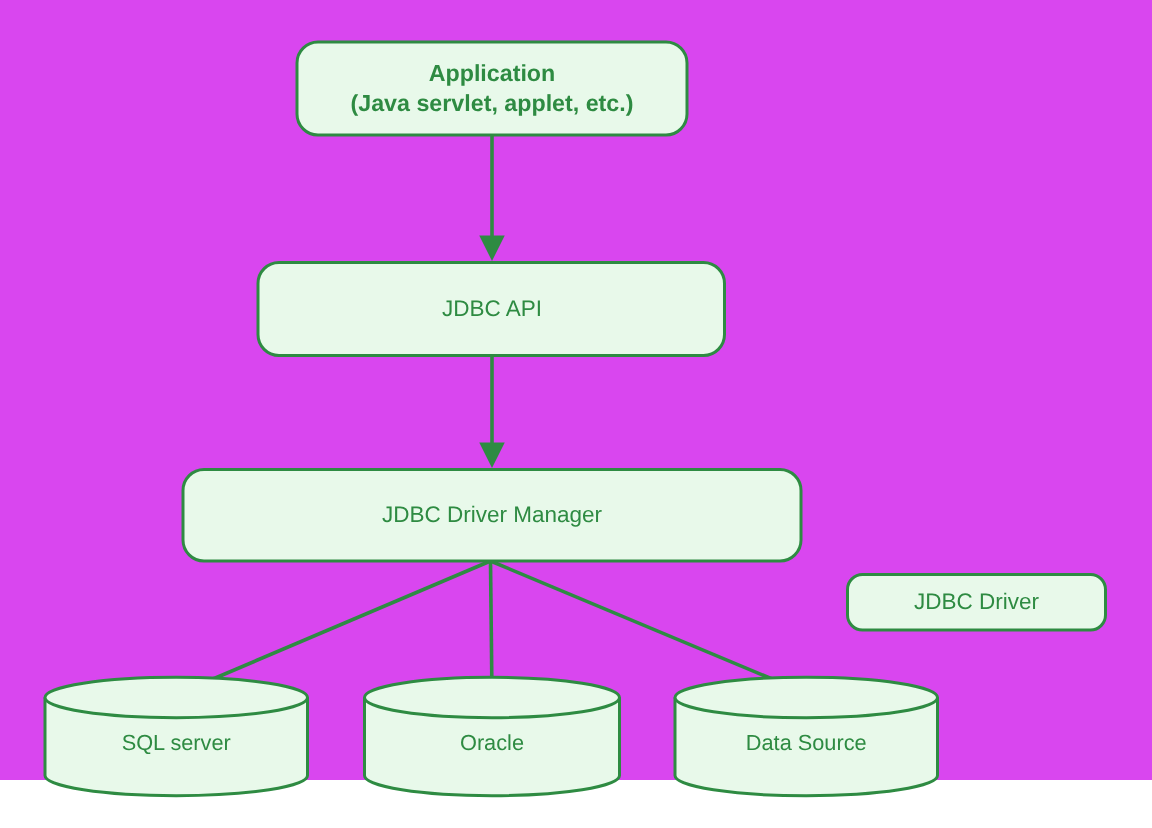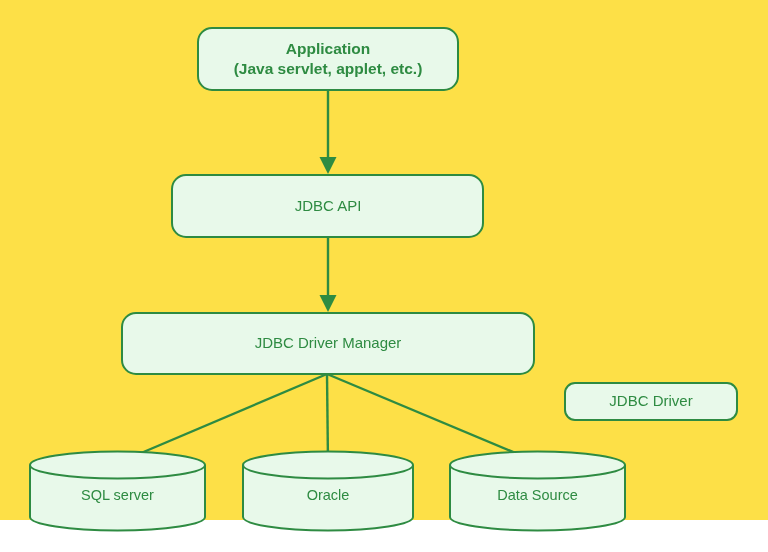--- a/index.html
+++ b/index.html
@@ -10,21 +10,21 @@
   body {
     width: 768px;
     height: 552px;
     font-family: "Liberation Sans", sans-serif;
     overflow: hidden;
   }
   #diagram-root {
     position: relative;
     width: 768px;
     height: 520px;
-    background: #fde047;
+    background: #d946ef;
   }
   svg.diagram-canvas {
     display: block;
     width: 768px;
     height: 552px;
   }
   .node-shape {
     fill: #e8f9ea;
     stroke: #2e8b42;
     stroke-width: 2;

